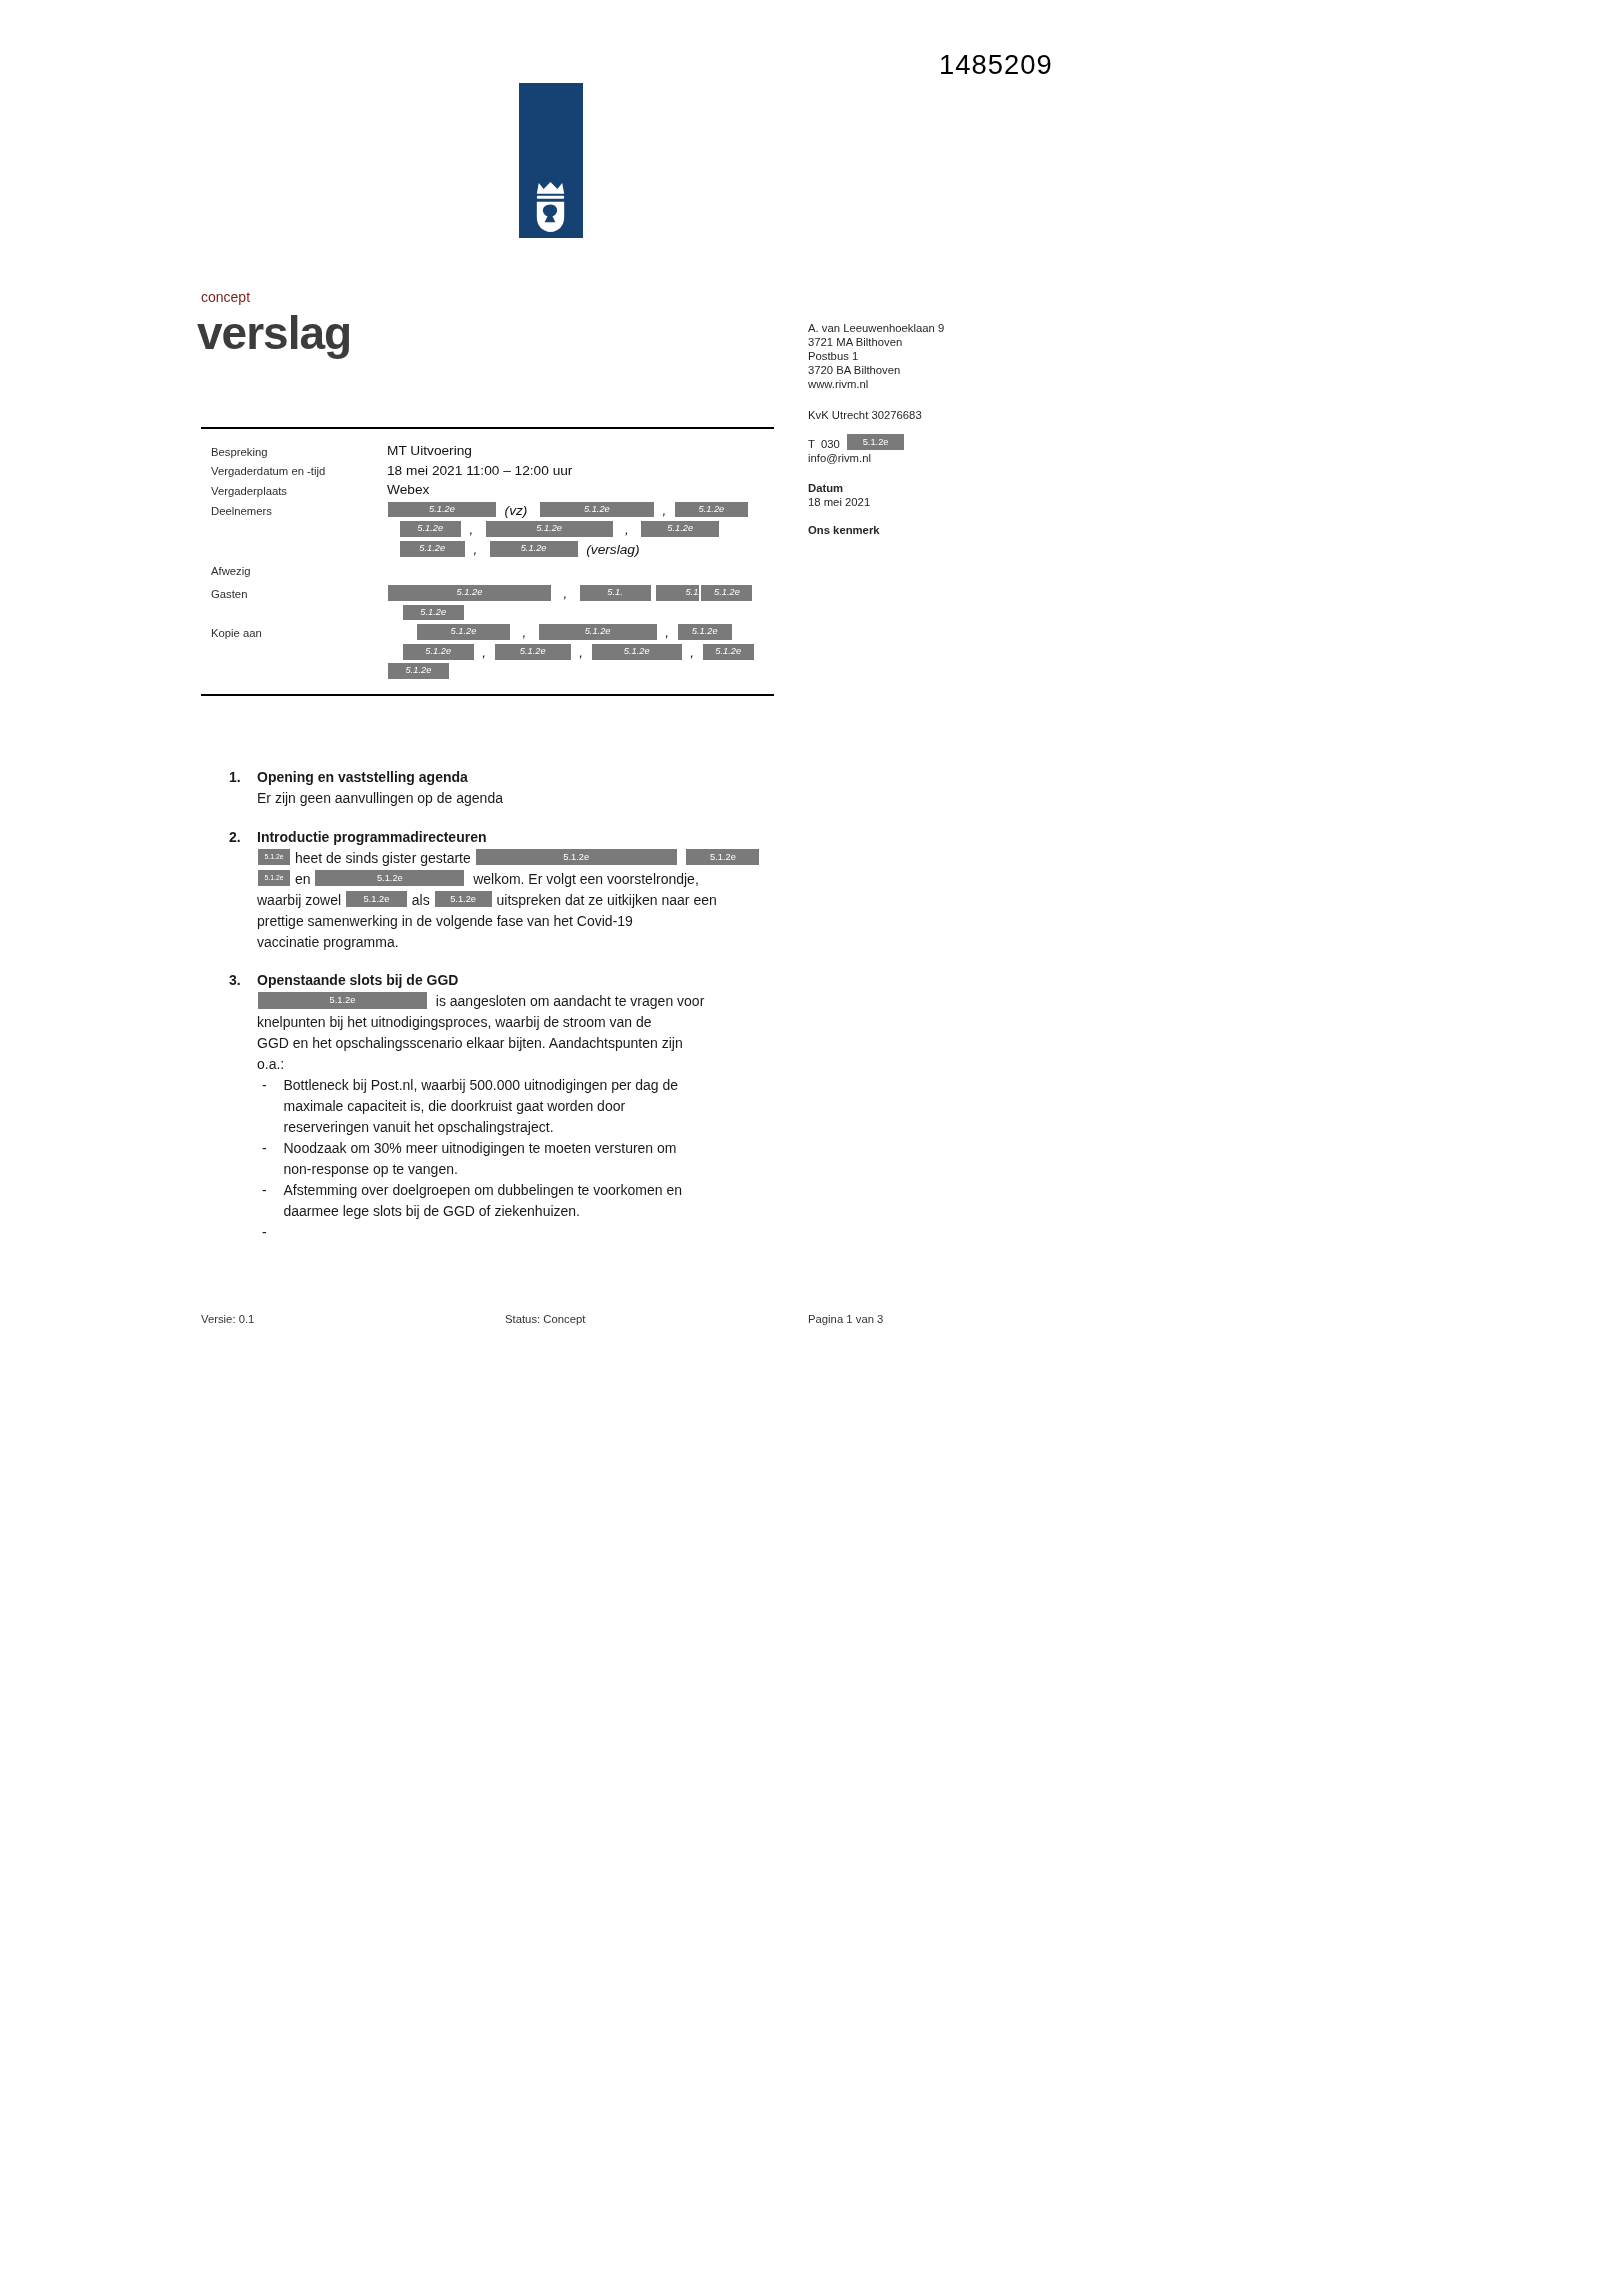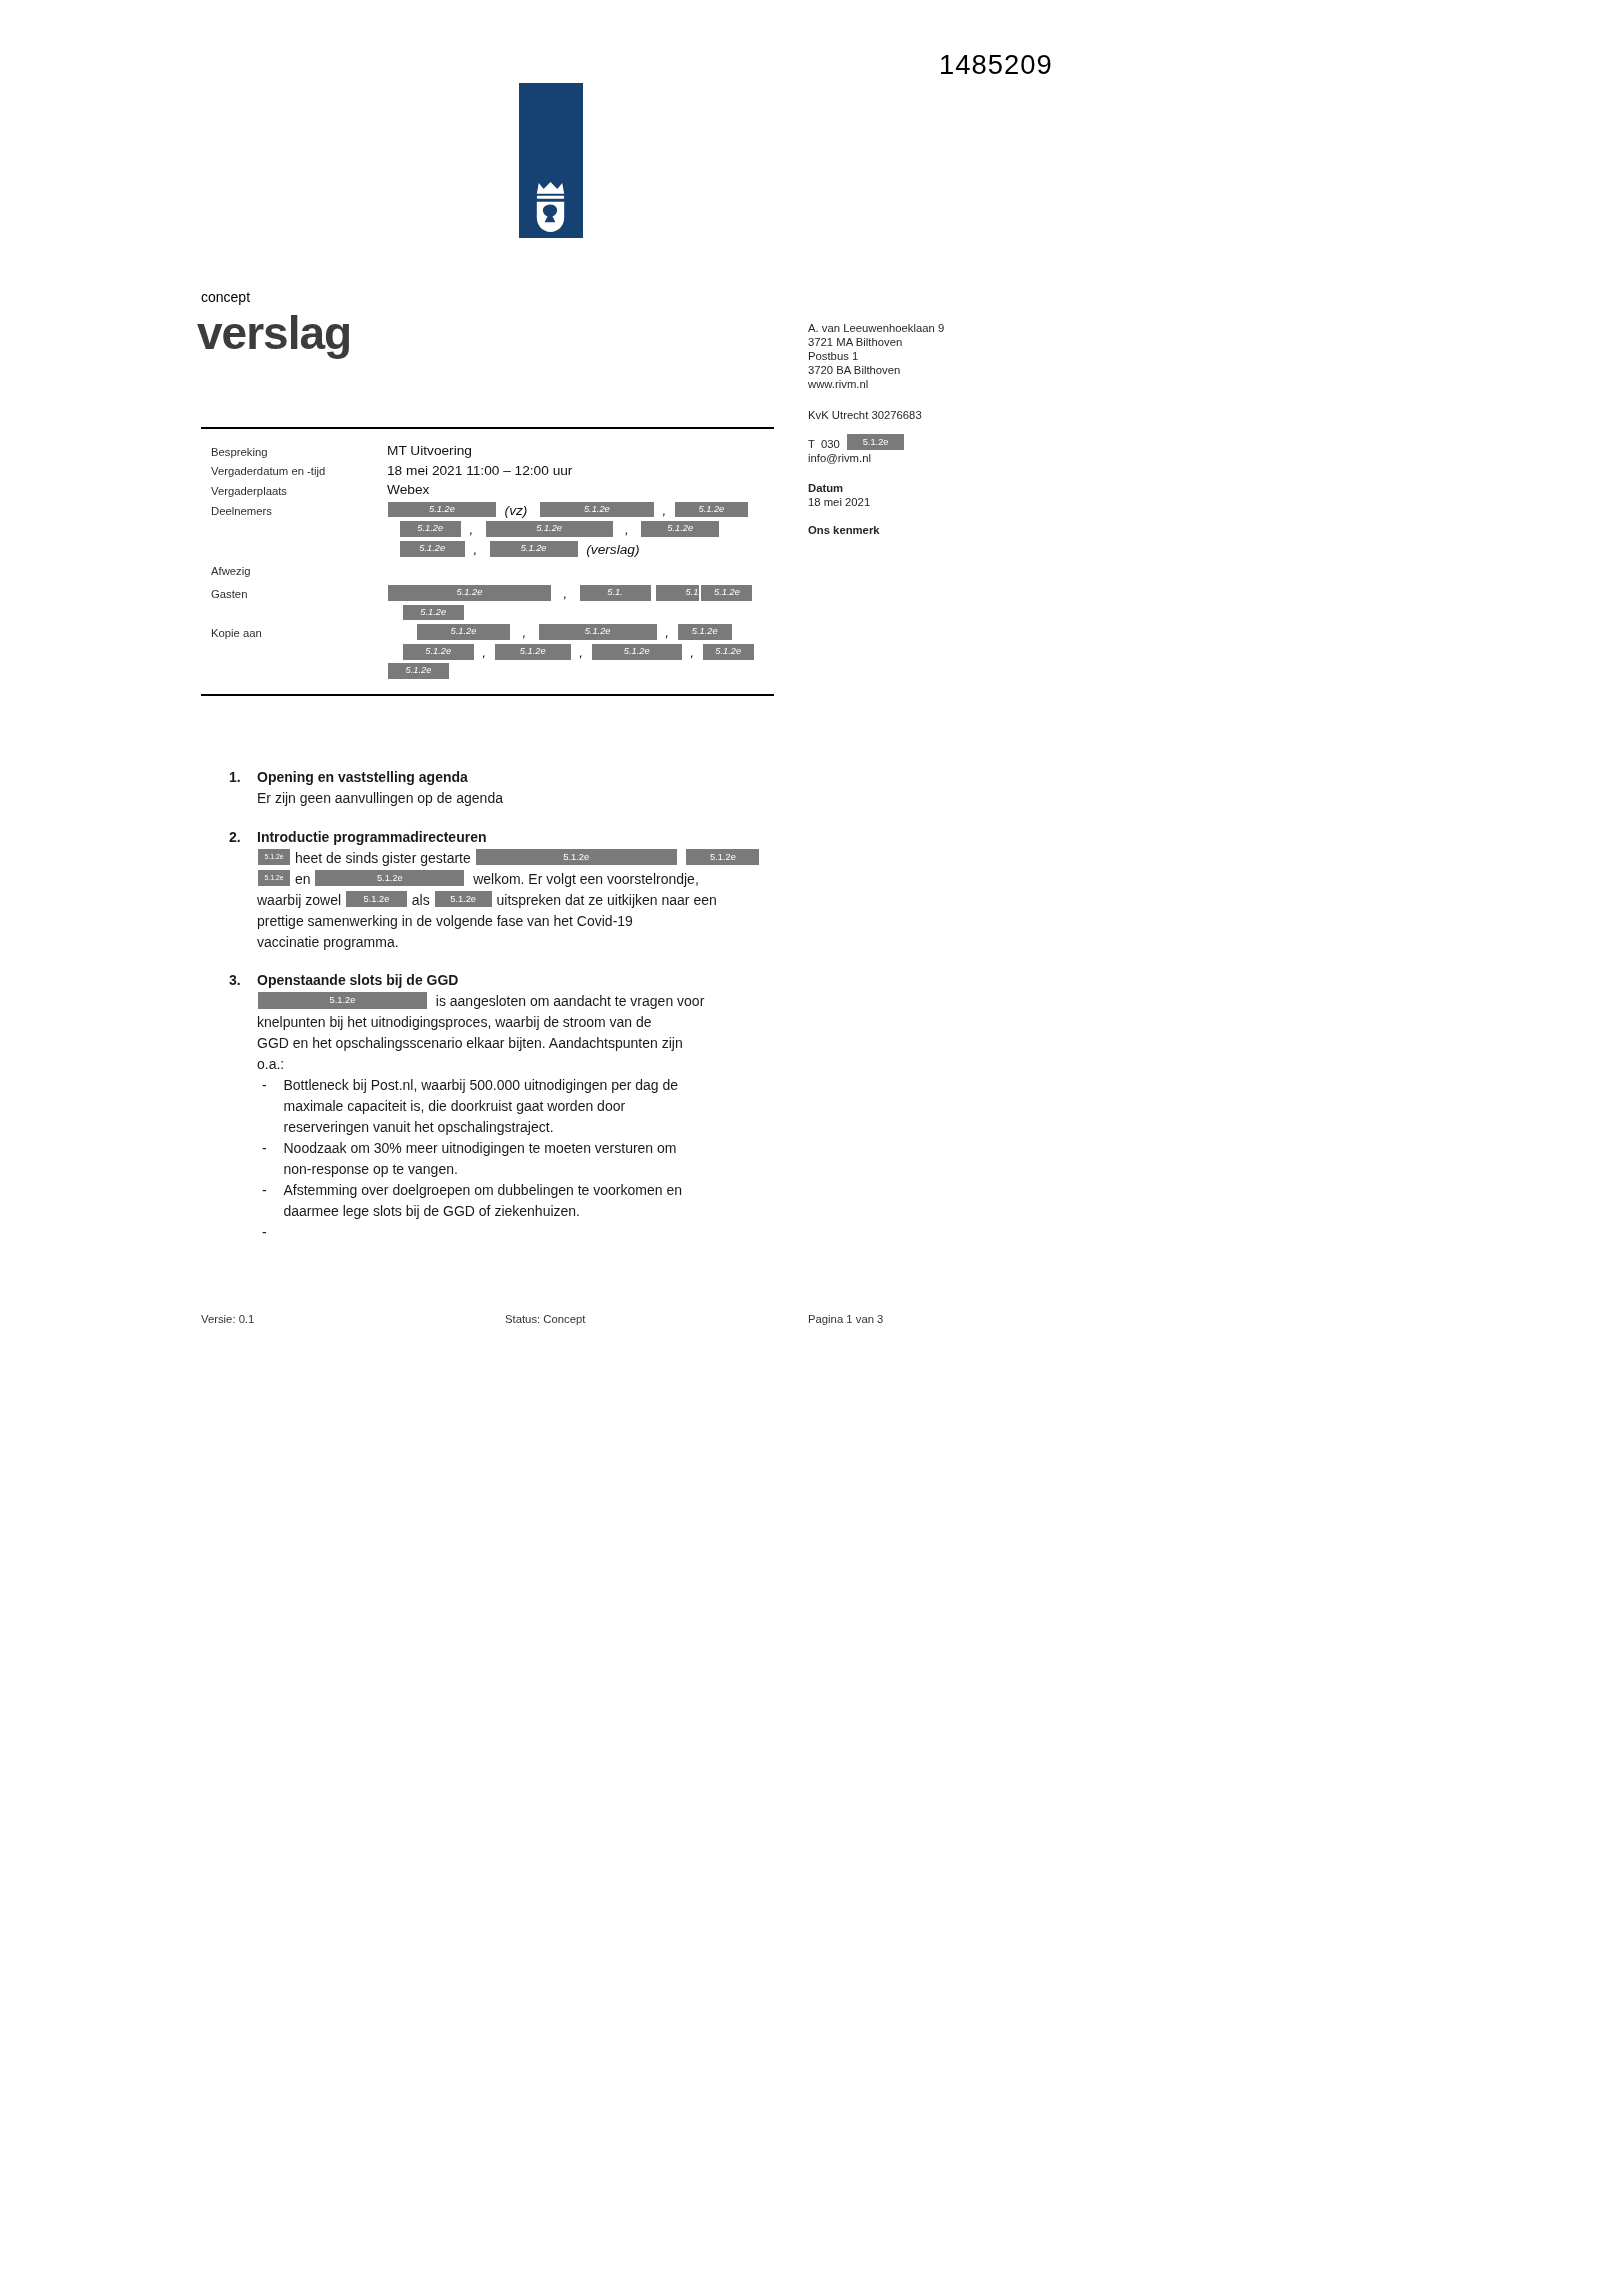--- a/index.html
+++ b/index.html
@@ -10,21 +10,21 @@
   .doc-number { position:absolute; left:939px; top:49px; font-size:27.4px; color:#000; letter-spacing:1px; }
 
   .logo-bar { position:absolute; left:519px; top:83px; width:64px; height:155px; background:#154273; }
   .emblem { position:absolute; left:9.8px; bottom:2.9px; }
 
   .org-block { position:absolute; left:589px; top:182px; font-family:"Liberation Serif","DejaVu Serif",serif; color:#1a1a1a; }
   .org-line { font-size:18px; line-height:21.6px; }
   .ministry-line { font-size:14.7px; line-height:18px; font-style:italic; }
   .ministry-top { margin-top:6.9px; }
 
-  .concept { position:absolute; left:201px; top:289px; font-size:14px; color:#000000; }
+  .concept { position:absolute; left:201px; top:289px; font-size:14px; color:#7f1d1d; }
   .title { position:absolute; left:197px; top:306px; font-size:46px; font-weight:700; color:#3c3c3c; letter-spacing:-1px; font-family:"Liberation Sans","DejaVu Sans",sans-serif; }
 
   .contact { position:absolute; left:808px; top:321px; width:225px; font-size:11.3px; line-height:14px; color:#262626; }
   .c-line { white-space:pre; }
   .c-kvk { margin-top:17px; }
   .c-phone { margin-top:11.8px; height:17.6px; }
   .c-label { font-weight:bold; }
   .c-datum { margin-top:15.7px; }
   .c-kenmerk { margin-top:13.7px; }
 

